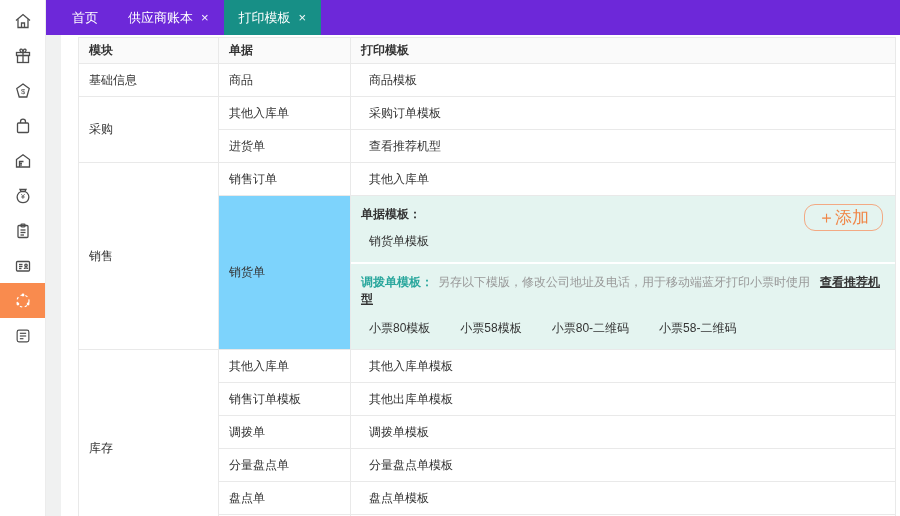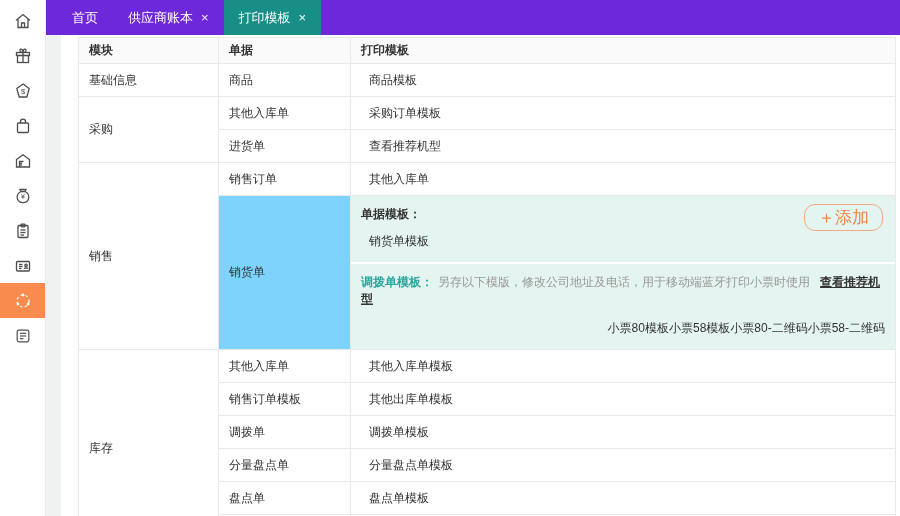--- a/index.html
+++ b/index.html
@@ -63,21 +63,21 @@
   .add-btn{
     position:absolute;top:8px;right:12px;
     border:1px solid #F3A983;color:#F08647;background:transparent;
     border-radius:11px;font-size:17px;line-height:1;
     padding:4px 13px;cursor:pointer;font-family:inherit;
   }
   .detail-b{padding:10px 10px 12px 10px;}
   .bt-label{color:#2AA79D;font-weight:700;}
   .bt-desc{color:#999;margin-left:5px;}
   .bt-link{color:#333;font-weight:700;text-decoration:underline;margin-left:10px;cursor:pointer;}
-  .receipts{margin-top:12px;padding-left:8px;display:flex;justify-content:flex-end;}
+  .receipts{margin-top:12px;padding-left:8px;display:flex;gap:30px;}
   .receipts span{cursor:pointer;}
 </style>
 </head>
 <body>
 
 <div class="screen">
 
   <div class="sidebar">
     <div class="sidebar-item">
       <span>

